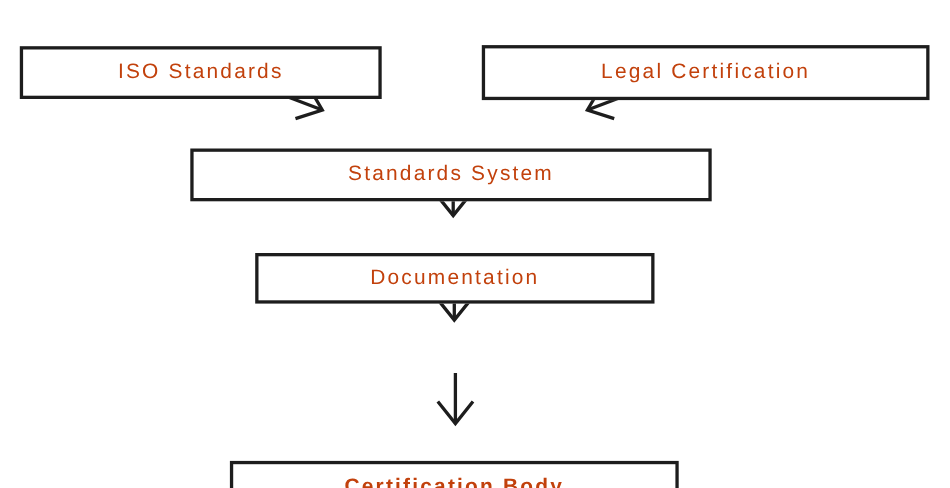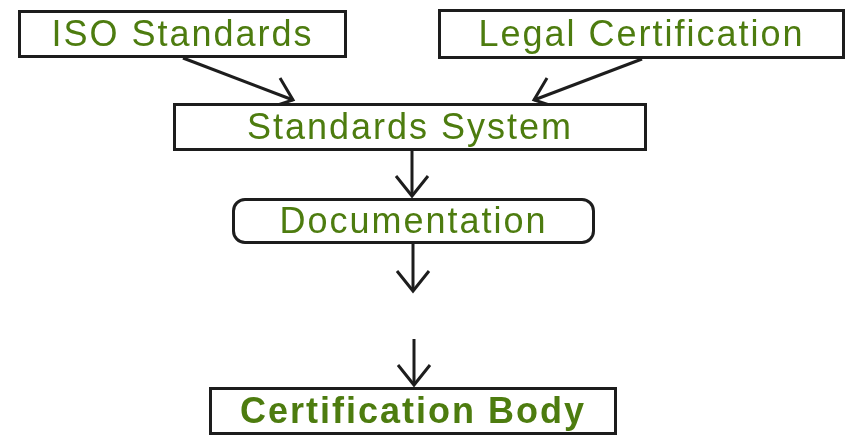--- a/index.html
+++ b/index.html
@@ -16,30 +16,31 @@
     overflow: hidden;
   }
   .node {
     position: absolute;
     box-sizing: border-box;
     border: 3px solid #1d1d1d;
     background: #ffffff;
     display: flex;
     align-items: center;
     justify-content: center;
-    font-size: 36px;
+    font-size: 19px;
     letter-spacing: 2px;
-    color: #4d7c0f;
+    color: #c2410c;
     white-space: nowrap;
     z-index: 2;
+    margin-top: 32px;
   }
   .node-iso            { left: 18px;  top: 10px;  width: 329px; height: 48px; }
   .node-legal          { left: 438px; top: 9px;   width: 407px; height: 50px; }
   .node-management     { left: 173px; top: 103px; width: 474px; height: 48px; }
-  .node-documentation  { left: 232px; top: 198px; width: 363px; height: 46px; border-radius: 13px; }
+  .node-documentation  { left: 232px; top: 198px; width: 363px; height: 46px; }
   .node-internal       { left: 252px; top: 293px; width: 325px; height: 46px; }
   .node-certification  { left: 209px; top: 387px; width: 408px; height: 48px; font-weight: bold; }
   .edges-layer {
     position: absolute;
     left: 0;
     top: 0;
     width: 864px;
     height: 444px;
     z-index: 1;
     pointer-events: none;

